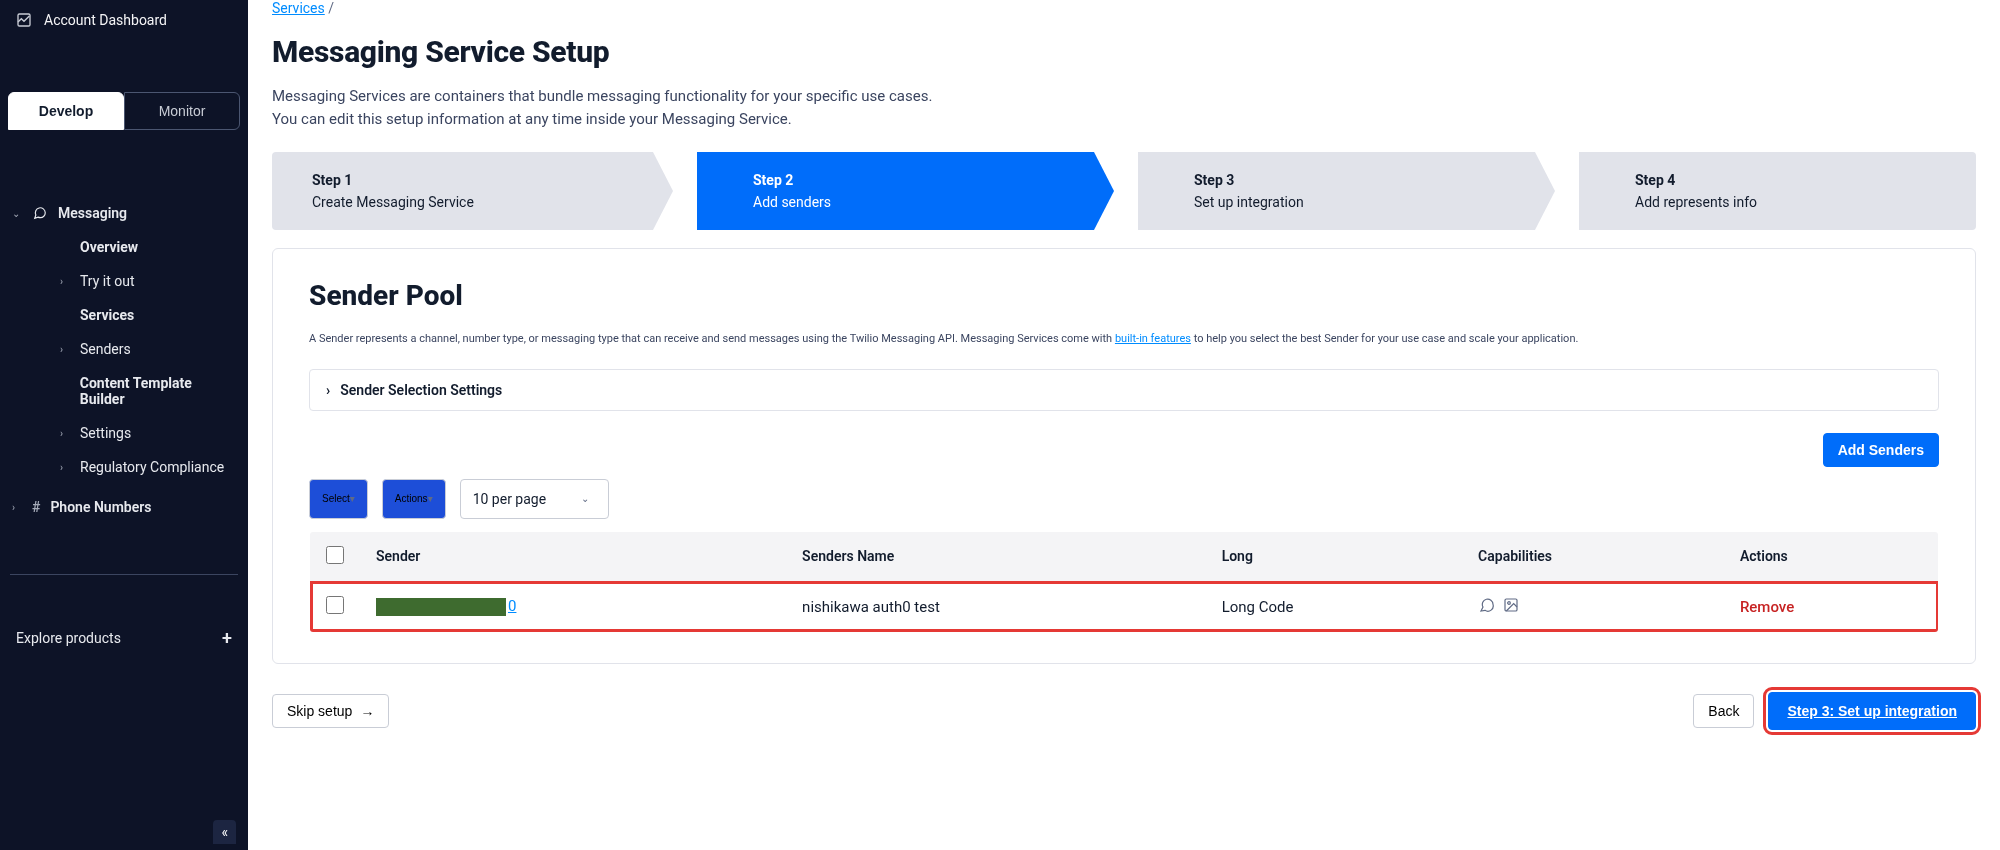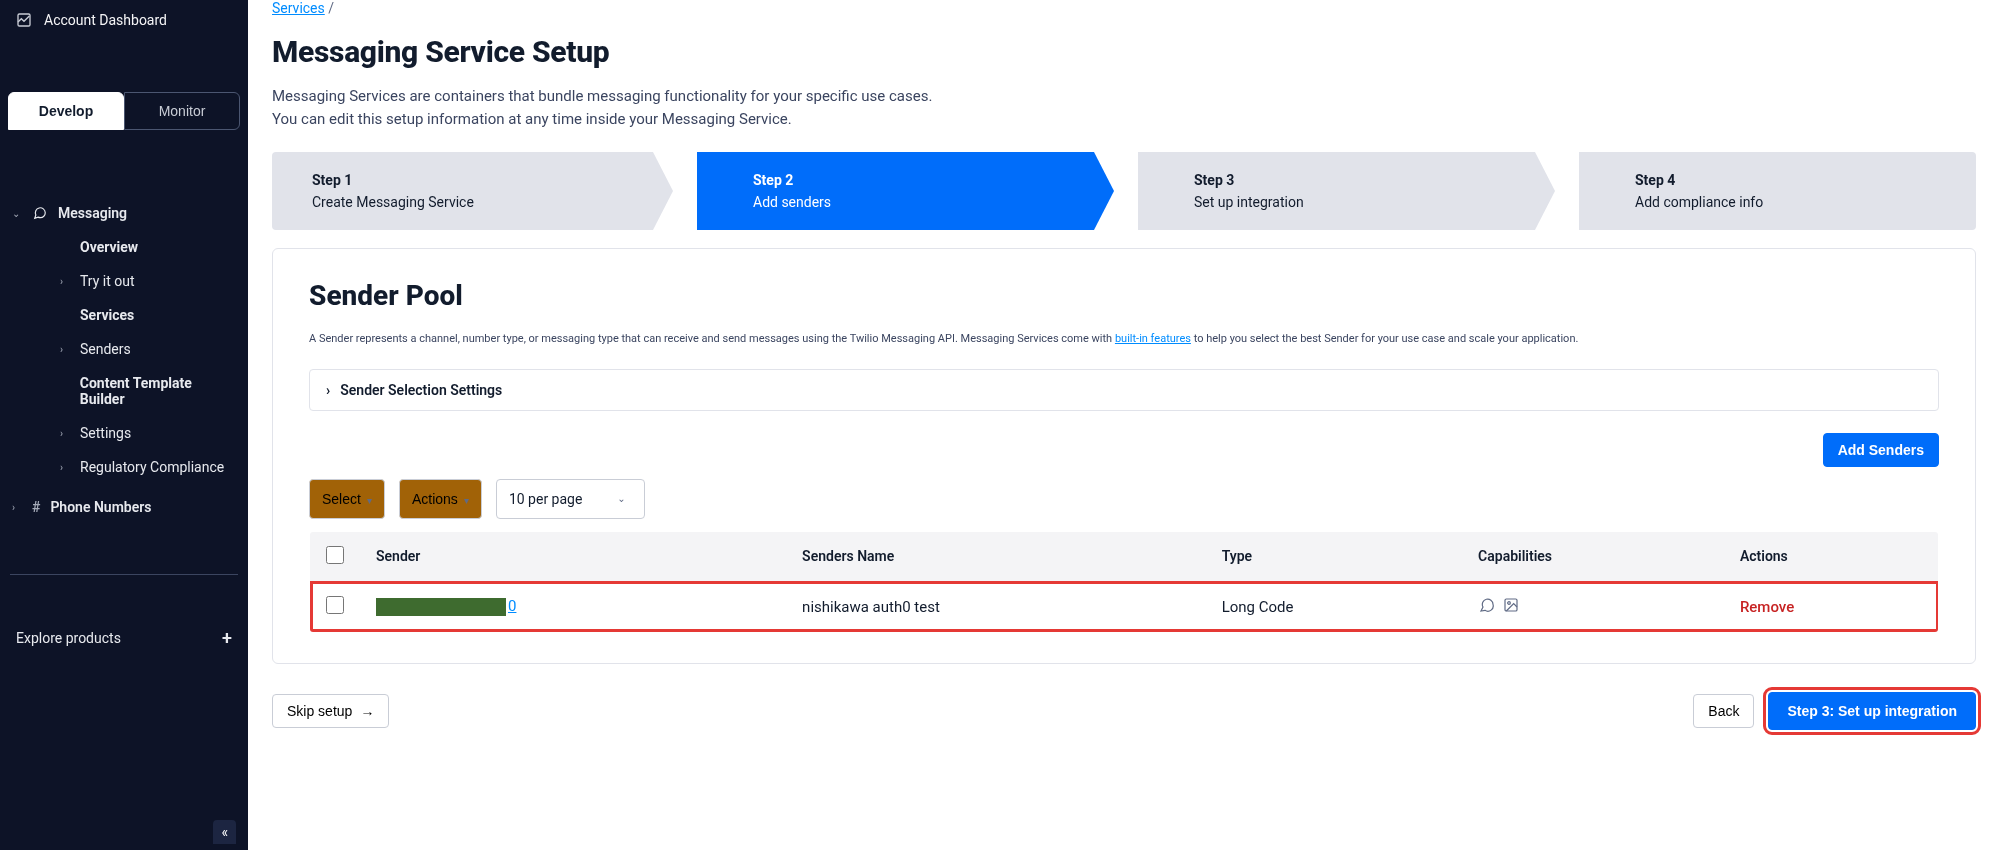--- a/index.html
+++ b/index.html
@@ -220,28 +220,28 @@
     color: #fff;
     font-weight: 600;
   }
   .toolbar {
     display: flex;
     gap: 14px;
     margin-bottom: 12px;
   }
   .select-btn {
     border: 1px solid #C9CDD6;
-    background: #a16207;
+    background: #1d4ed8;
     padding: 8px 12px;
     border-radius: 4px;
-    font-size: 14px;
+    font-size: 10px;
     cursor: pointer;
     display: inline-flex;
     align-items: center;
-    gap: 6px;
+    gap: 0;
   }
   .page-select {
     border: 1px solid #C9CDD6;
     background: #fff;
     padding: 8px 12px;
     border-radius: 4px;
     font-size: 14px;
     display: inline-flex;
     align-items: center;
     gap: 28px;
@@ -301,20 +301,21 @@
   .footer {
     display: flex;
     align-items: center;
     justify-content: space-between;
     margin-top: 28px;
   }
   .footer-right { display: flex; gap: 14px; align-items: center; }
   .btn.highlight {
     outline: 3px solid #E53935;
     outline-offset: 2px;
+    text-decoration: underline;
   }
   .footer .btn.primary { padding: 10px 18px; }
   .chev-down::after { content: "▾"; font-size: 10px; color: #606B85; }
   svg { display: block; }
 </style>
 </head>
 <body>
 
 <aside class="sidebar">
   <div class="account-row">
@@ -412,21 +413,21 @@
     <div class="step active">
       <span class="num">Step 2</span>
       <span class="txt">Add senders</span>
     </div>
     <div class="step">
       <span class="num">Step 3</span>
       <span class="txt">Set up integration</span>
     </div>
     <div class="step">
       <span class="num">Step 4</span>
-      <span class="txt">Add compliance info</span>
+      <span class="txt">Add represents info</span>
     </div>
   </div>
 
   <section class="card">
     <h2 class="card-title">Sender Pool</h2>
     <p class="card-desc">
       <span>A Sender represents a channel, number type, or messaging type that can receive and send messages using the Twilio Messaging API. Messaging Services come with </span><a href="#">built-in features</a><span> to help you select the best Sender for your use case and scale your application.</span>
     </p>
 
     <div class="collapse-row">
@@ -452,21 +453,21 @@
         <span class="chev-box">⌄</span>
       </div>
     </div>
 
     <table class="sender-table">
       <thead>
         <tr>
           <th style="width:50px;"><input type="checkbox" style=""></th>
           <th>Sender</th>
           <th>Senders Name</th>
-          <th>Type</th>
+          <th>Long</th>
           <th>Capabilities</th>
           <th>Actions</th>
         </tr>
       </thead>
       <tbody>
         <tr class="row-highlight">
           <td><input type="checkbox" style=""></td>
           <td>
             <a href="#" style="text-decoration:none;">
               <span class="redact"></span><span style="color:#008CFF;text-decoration:underline;">0</span>

